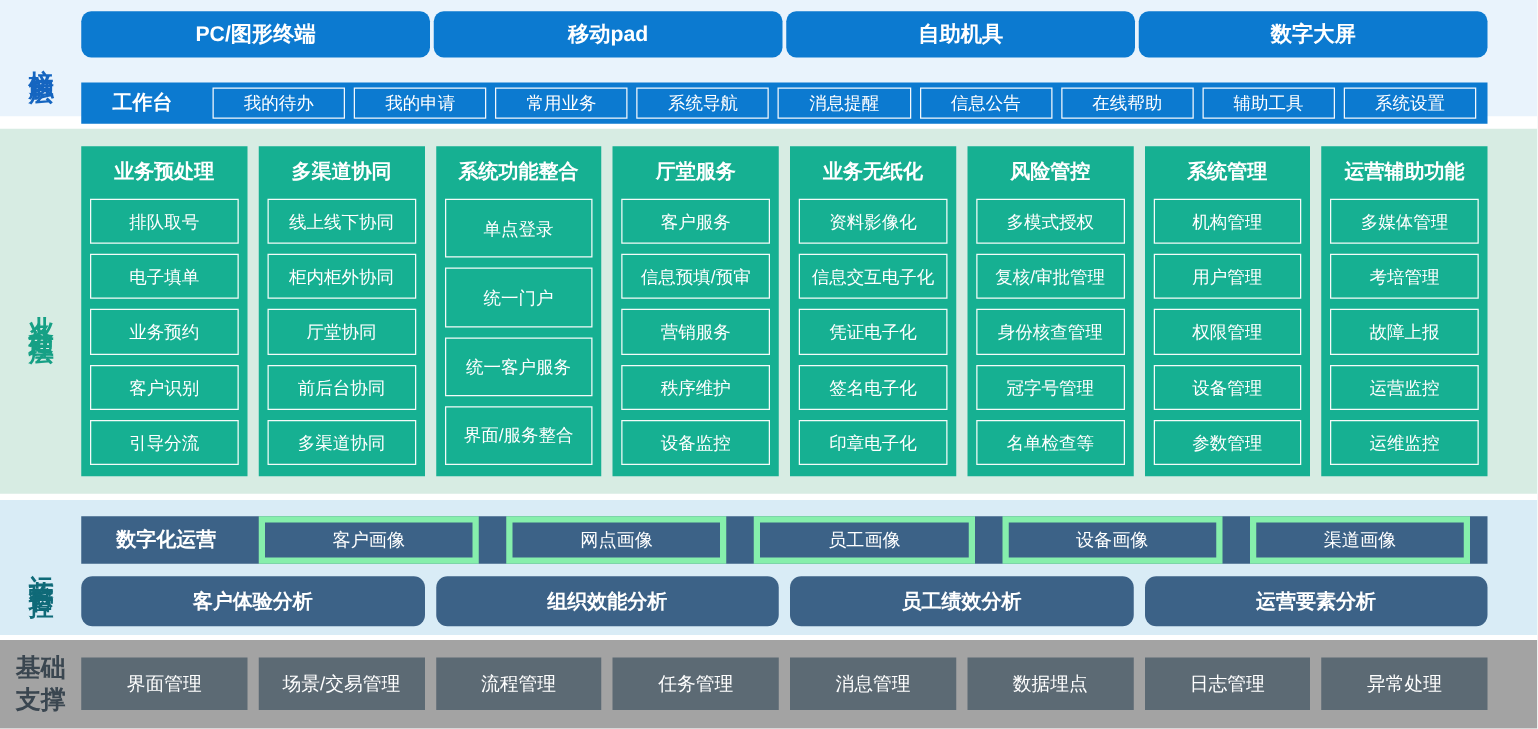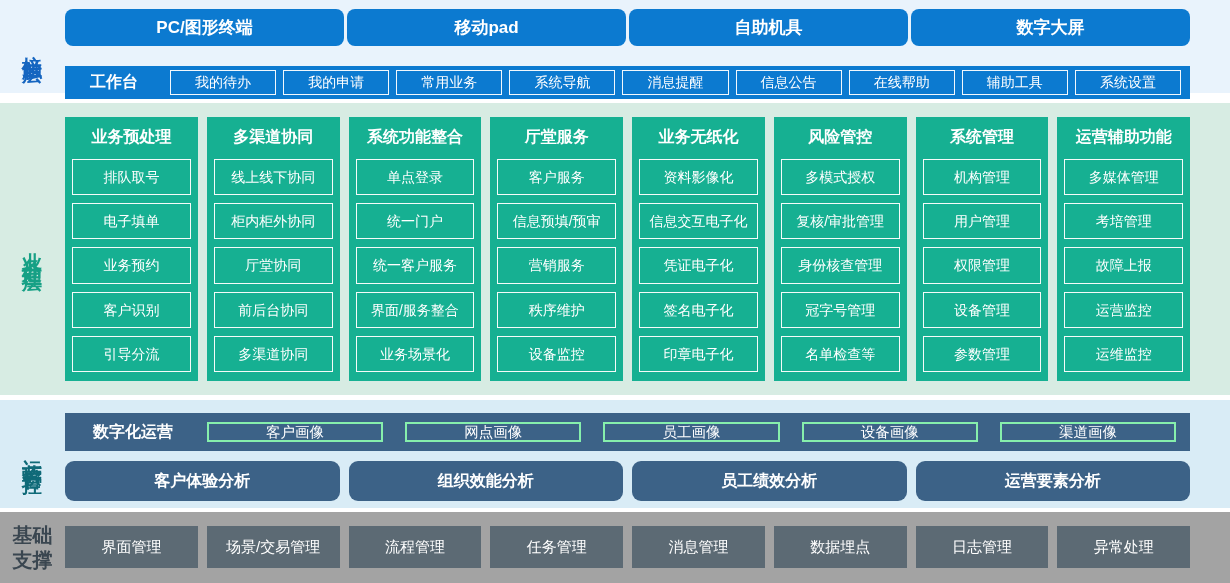--- a/index.html
+++ b/index.html
@@ -64,21 +64,21 @@
   .ops-label { color:#0f6a78; }
   .ops-body { flex:1; padding:13px 40px 0 0; }
   .digital-ops-bar {
     height:38px; background:#3c6287; display:flex; align-items:center;
     gap:22px; padding-right:14px;
   }
   .digital-ops-label {
     flex:0 0 120px; text-align:center; color:#fff; font-weight:bold; font-size:16px;padding-left:16px;
   }
   .portrait-item {
-    flex:1; height:20px; border:2px solid #86efac; color:#fff; font-size:14.5px;
+    flex:1; height:38px; border:5px solid #86efac; color:#fff; font-size:14.5px;
     display:flex; align-items:center; justify-content:center;
   }
   .analysis-row { margin-top:10px; display:flex; gap:9px; height:40px; }
   .analysis-btn {
     flex:1; background:#3c6287; border-radius:9px; color:#fff; font-weight:bold;
     font-size:16px; display:flex; align-items:center; justify-content:center;
   }
 
   
   .layer-foundation { top:512px; height:71px; background:#a3a3a3; }
@@ -146,21 +146,20 @@
         <div class="biz-item">前后台协同</div>
         <div class="biz-item">多渠道协同</div>
       </div>
 
       <div class="biz-column">
         <div class="biz-col-title">系统功能整合</div>
         <div class="biz-item">单点登录</div>
         <div class="biz-item">统一门户</div>
         <div class="biz-item">统一客户服务</div>
         <div class="biz-item">界面/服务整合</div>
-        <div class="biz-item">业务场景化</div>
       </div>
 
       <div class="biz-column">
         <div class="biz-col-title">厅堂服务</div>
         <div class="biz-item">客户服务</div>
         <div class="biz-item">信息预填/预审</div>
         <div class="biz-item">营销服务</div>
         <div class="biz-item">秩序维护</div>
         <div class="biz-item">设备监控</div>
       </div>

